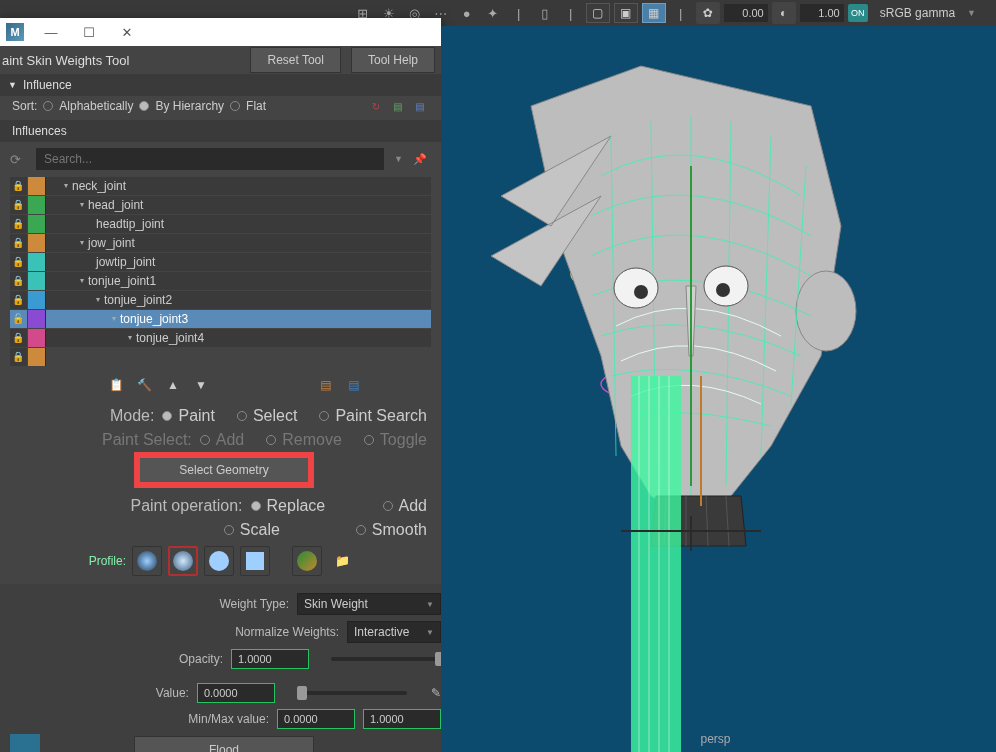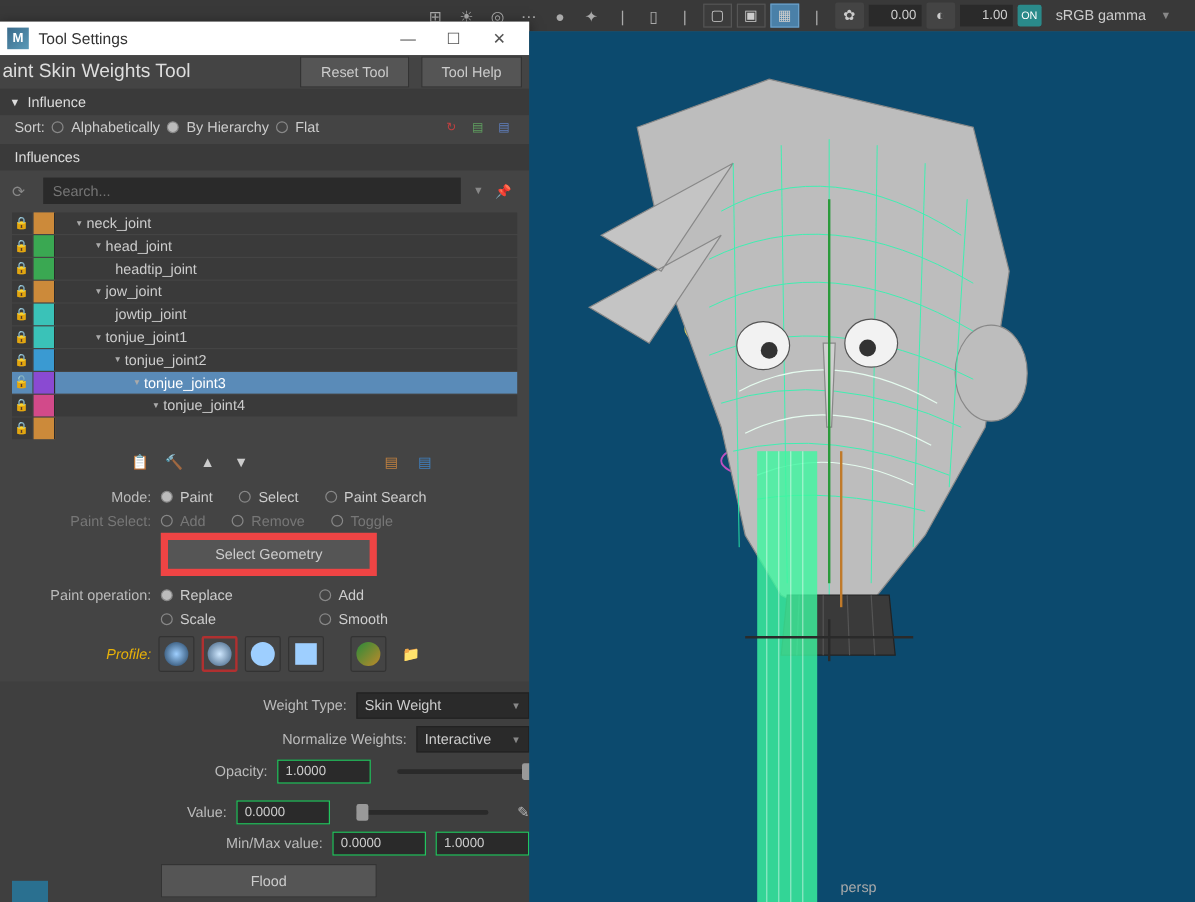--- a/index.html
+++ b/index.html
@@ -17,21 +17,21 @@
 .topbar .srgb-label { color:#ccc; font-size:12px; padding:0 8px; }
 .topbar .drop-arrow { font-size:9px; color:#888; }
 
 
 .panel { position:absolute; top:18px; left:0; width:441px; height:734px; background:#444; box-shadow:0 2px 10px rgba(0,0,0,.5); }
 .titlebar { height:28px; background:#fff; display:flex; align-items:center; padding:0 6px; color:#333; font-size:13px; }
 .titlebar .m-logo { width:18px; height:18px; background:linear-gradient(135deg,#3a6a8a,#5a9ab8); margin-right:8px; display:flex; align-items:center; justify-content:center; color:#fff; font-weight:bold; font-size:11px; }
 .titlebar .title-text { flex:1; }
 .titlebar .win-btn { width:38px; height:28px; display:flex; align-items:center; justify-content:center; color:#555; font-size:13px; }
 .tool-header { height:28px; background:#444; display:flex; align-items:center; padding:0 6px 0 2px; gap:10px; }
-.tool-name { flex:1; font-size:16px; color:#ddd; }
+.tool-name { flex:1; font-size:13px; color:#ddd; }
 .hdr-btn { background:#555; border:1px solid #333; color:#ccc; padding:5px 16px; font-size:12px; }
 
 .section { background:#444; }
 .sec-header { background:#3a3a3a; height:22px; display:flex; align-items:center; padding:0 8px; gap:6px; color:#ddd; font-size:12px; cursor:default; }
 .sec-header .arrow { font-size:9px; }
 
 .sort-row { display:flex; align-items:center; gap:6px; padding:2px 12px 6px; font-size:12px; }
 .sort-row .lbl { color:#ccc; }
 .radio { width:10px; height:10px; border-radius:50%; border:1px solid #888; display:inline-block; }
 .radio.on { background:#bbb; }
@@ -52,30 +52,30 @@
 .joint-row .label { flex:1; height:18px; background:#3a3a3a; display:flex; align-items:center; color:#ccc; font-size:12px; }
 .joint-row .label .indent { display:inline-block; }
 .joint-row .label .tree-arrow { font-size:8px; margin-right:4px; color:#aaa; }
 .joint-row.selected .label { background:#5a8bb8; color:#fff; }
 .joint-row.selected .lock { background:#5a8bb8; color:#fff; }
 
 .tool-row { display:flex; align-items:center; padding:4px 10px 8px; gap:6px; }
 .tool-row .spacer2 { flex:1; }
 .tool-row .tb { width:22px; height:22px; font-size:12px; display:flex; align-items:center; justify-content:center; }
 
-.form-row { display:flex; align-items:center; padding:3px 0; gap:8px; font-size:12px; }
+.form-row { display:flex; align-items:center; padding:3px 0; gap:8px; font-size:16px;justify-content:flex-end; }
 .form-row .flabel { width:126px; text-align:right; color:#bbb; }
 .form-row .flabel.dim { color:#777; }
 .form-row .rgroup { display:flex; align-items:center; gap:6px; margin-right:14px; }
 .form-row .rgroup .rlbl { color:#ccc; }
 .form-row .rgroup .rlbl.dim { color:#777; }
 .wide-btn { background:#555; border:6px solid #ef4444; color:#ccc; padding:5px 0; font-size:12px; width:180px; text-align:center; margin-left:134px; }
 
 .profile-row { display:flex; align-items:center; gap:6px; padding:4px 0 8px; }
-.profile-row .flabel { width:126px; text-align:right; color:#eab308;font-style:italic; }
+.profile-row .flabel { width:126px; text-align:right; color:#86efac; }
 .brush { width:30px; height:30px; border:1px solid #333; border-radius:2px; display:flex; align-items:center; justify-content:center; }
 .brush.selected { border:2px solid #b03030; }
 .brush .circle { border-radius:50%; }
 .brush .square { width:18px; height:18px; }
 
 .field-row { display:flex; align-items:center; padding:3px 0; gap:8px;justify-content:flex-end; }
 .field-row .flabel { width:126px; text-align:right; color:#bbb; font-size:12px; }
 .dropdown { background:#2a2a2a; border:1px solid #222; color:#ccc; height:22px; padding:0 6px; display:flex; align-items:center; justify-content:space-between; font-size:12px; }
 .dropdown .da { font-size:8px; color:#888; }
 .num-input { background:#2a2a2a; border:1px solid #22c55e; color:#ccc; height:20px; padding:0 6px; width:78px; font-size:11px; }
@@ -118,21 +118,20 @@
   <input class="num-field" value="1.00" style="">
   <div class="srgb-btn">ON</div>
   <div class="srgb-label">sRGB gamma</div>
   <div class="drop-arrow">▼</div>
   <div style="width:12px"></div>
 </div>
 
 <div class="panel">
   <div class="titlebar">
     <div class="m-logo">M</div>
-    <div class="title-text">Tool Settings</div>
     <div class="win-btn">—</div>
     <div class="win-btn">☐</div>
     <div class="win-btn">✕</div>
   </div>
   <div class="tool-header">
     <div class="tool-name">aint Skin Weights Tool</div>
     <button class="hdr-btn">Reset Tool</button>
     <button class="hdr-btn">Tool Help</button>
   </div>
 

